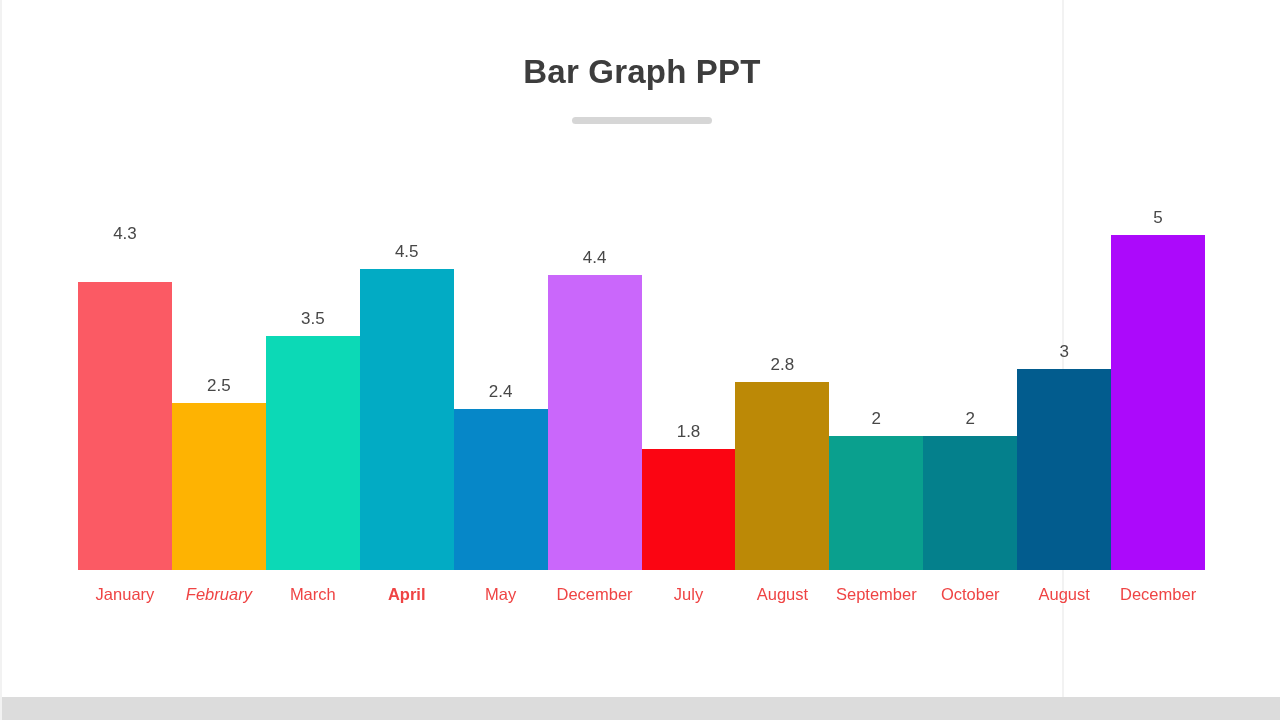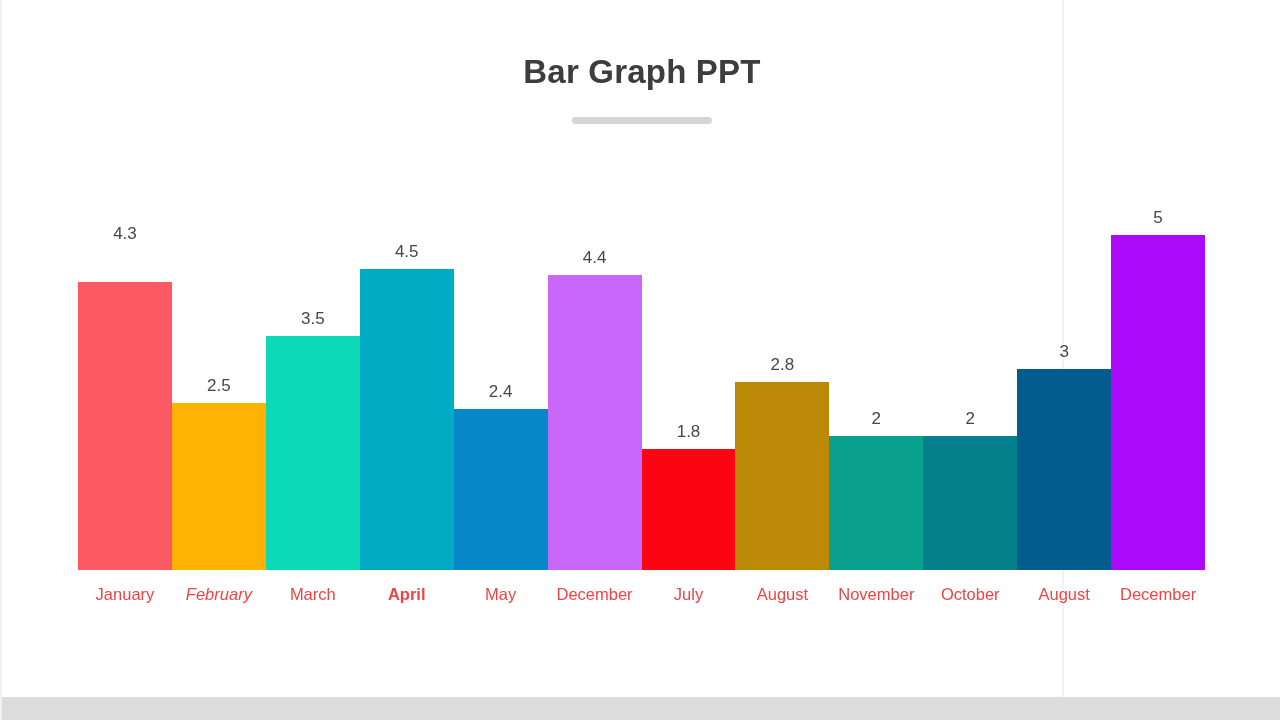--- a/index.html
+++ b/index.html
@@ -177,21 +177,21 @@
 
   <div id="x-axis">
       <div class="x-label" style="flex: 1 1 0px;">January</div>
       <div class="x-label" style="flex: 1 1 0px; font-style: italic;">February</div>
       <div class="x-label" style="flex: 1 1 0px;">March</div>
       <div class="x-label" style="flex: 1 1 0px; font-weight: bold;">April</div>
       <div class="x-label" style="flex: 1 1 0px;">May</div>
       <div class="x-label" style="flex: 1 1 0px;">December</div>
       <div class="x-label" style="flex: 1 1 0px;">July</div>
       <div class="x-label" style="flex: 1 1 0px;">August</div>
-      <div class="x-label" style="flex: 1 1 0px;">November</div>
+      <div class="x-label" style="flex: 1 1 0px;">September</div>
       <div class="x-label" style="flex: 1 1 0px;">October</div>
       <div class="x-label" style="flex: 1 1 0px;">August</div>
       <div class="x-label" style="flex: 1 1 0px;">December</div>
     </div>
 
   <div id="bottom-strip"></div>
 
 </div>
 
 </body></html>

